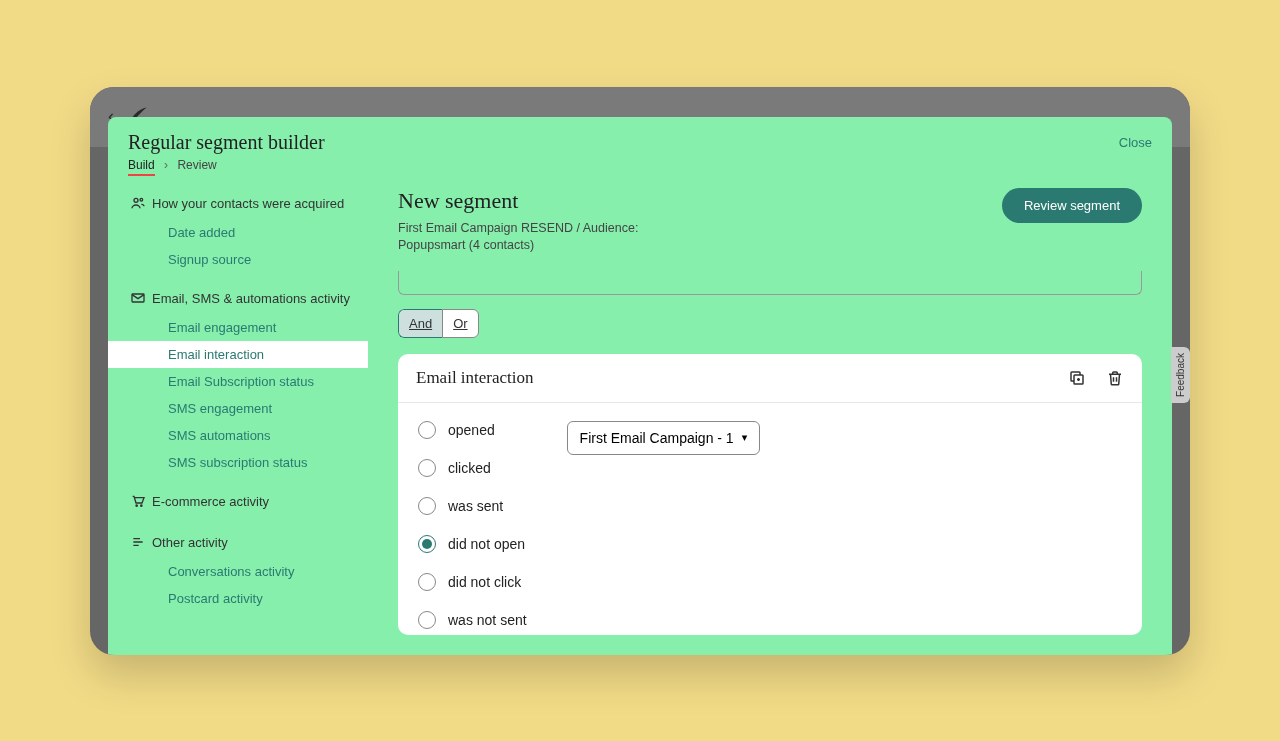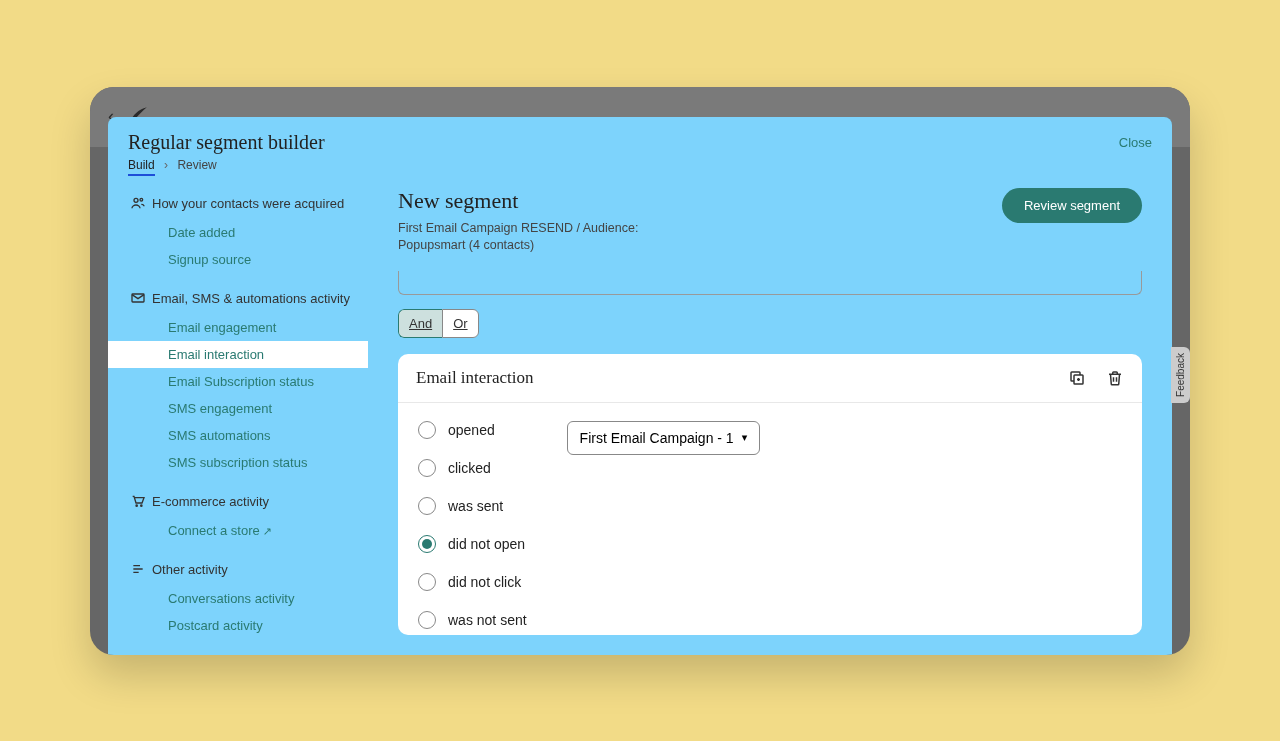--- a/index.html
+++ b/index.html
@@ -32,40 +32,40 @@
   padding: 0 18px;
 }
 .back-chev { color: #2a2a2a; font-size: 18px; margin-right: 10px; }
 .quill { width: 26px; height: 26px; }
 .modal {
   position: absolute;
   top: 30px;
   left: 18px;
   right: 18px;
   bottom: 0;
-  background: #7dd3fc;
+  background: #86efac;
   border-top-left-radius: 8px;
   border-top-right-radius: 8px;
   display: flex;
   flex-direction: column;
 }
 .modal-top {
   padding: 14px 20px 6px 20px;
   display: flex;
   justify-content: space-between;
   align-items: flex-start;
 }
 .modal-title {
   font-family: Georgia, 'Times New Roman', serif;
   font-size: 20px;
   font-weight: 500;
   color: #222;
 }
 .breadcrumb { margin-top: 4px; font-size: 12px; color: #444; }
-.breadcrumb .active { color: #222; border-bottom: 2px solid #1d4ed8; padding-bottom: 2px; }
+.breadcrumb .active { color: #222; border-bottom: 2px solid #ef4444; padding-bottom: 2px; }
 .breadcrumb .chev { margin: 0 6px; color: #666; }
 .close-link { color: #2a7a71; font-size: 13px; cursor: pointer; padding-top: 4px; }
 .modal-body { flex: 1; display: flex; overflow: hidden; }
 .sidebar {
   width: 260px;
   min-width: 260px;
   padding: 10px 0 0 8px;
   overflow-y: auto;
 }
 .sidebar-group-hdr {
@@ -300,21 +300,20 @@
         <a class="sidebar-link">SMS subscription status</a>
 
         <div class="sidebar-group-hdr" style="margin-top:10px">
           <svg class="gicon" viewBox="0 0 24 24" fill="none" stroke="currentColor" stroke-width="2">
               <path d="M4 5h2l3 10h9l3-8H7"></path>
               <circle cx="10" cy="19" r="1"></circle>
               <circle cx="17" cy="19" r="1"></circle>
             </svg>
           <span>E-commerce activity</span>
         </div>
-        <a class="sidebar-link"><span>Connect a store</span><span class="ext-icon">↗</span></a>
 
         <div class="sidebar-group-hdr" style="margin-top:10px">
           <svg class="gicon" viewBox="0 0 24 24" fill="none" stroke="currentColor" stroke-width="2">
               <path d="M5 7h10M5 12h14M5 17h8"></path>
             </svg>
           <span>Other activity</span>
         </div>
         <a class="sidebar-link">Conversations activity</a>
         <a class="sidebar-link">Postcard activity</a>
       </div>

